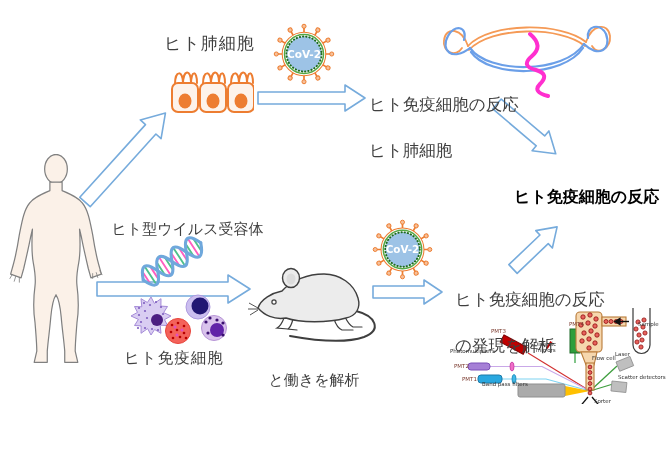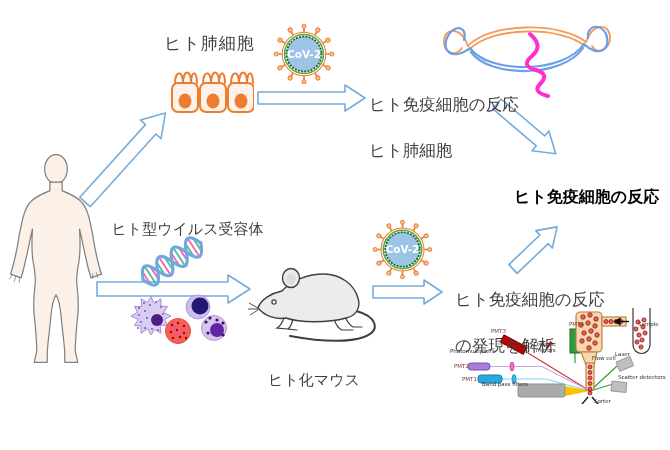--- a/index.html
+++ b/index.html
@@ -383,23 +383,24 @@
 
   <div class="jp" style="left:369px;top:71px;font-size:16.5px;line-height:23px">
     <div>ヒト免疫細胞の反応</div>
     <div>ヒト肺細胞</div>
   </div>
 
   <div class="jp" style="left:100px;top:199px;width:175px;text-align:center;font-size:15px;line-height:21px">
     <div>ヒト型ウイルス受容体</div>
   </div>
 
+  <div class="jp" style="left:124px;top:348px;font-size:15.5px;letter-spacing:1px">ヒト免疫細胞</div>
 
   <div class="jp" style="left:240px;top:350px;width:148px;text-align:center;font-size:15px;line-height:21px">
-    <div>ヒト化マウス</div>
+    <div>と働きを解析</div>
   </div>
 
   <div class="jp" style="left:455px;top:266px;font-size:16.5px;line-height:23px">
     <div>ヒト免疫細胞の反応</div>
     <div>の発現を解析</div>
   </div>
 
   <div class="jp" style="left:514px;top:162px;font-size:16px;line-height:24px;font-weight:bold;color:var(--c-goal_text)">
     <div>ヒト免疫細胞の反応</div>
   </div>

